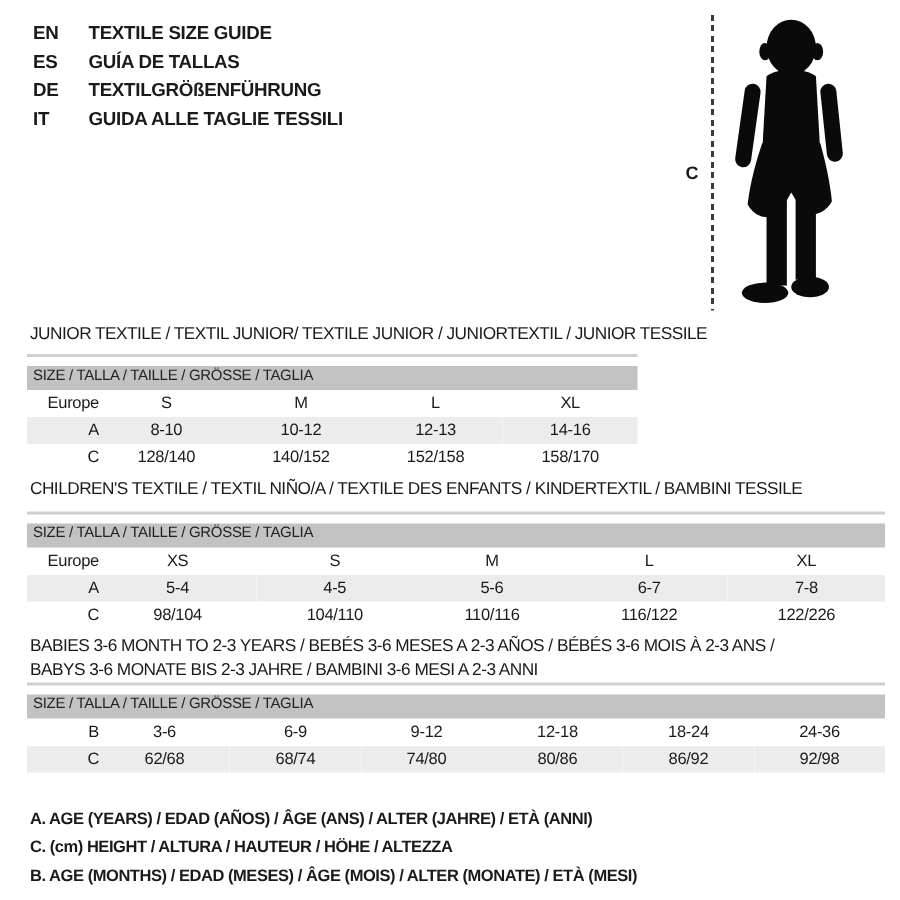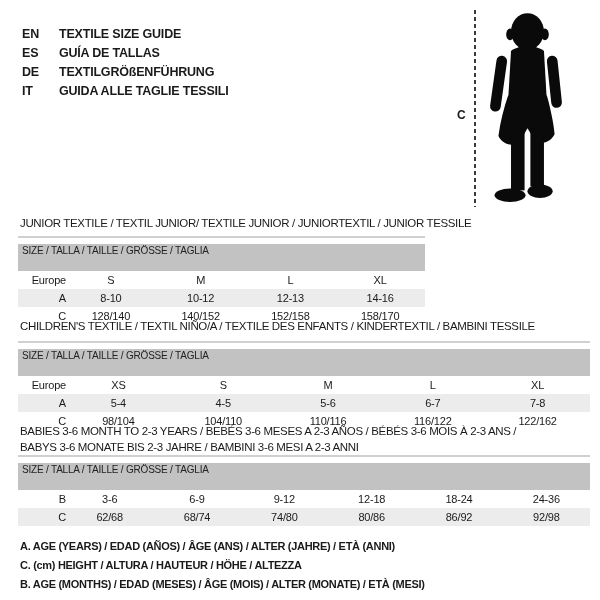--- a/index.html
+++ b/index.html
@@ -1,35 +1,35 @@
 <!DOCTYPE html>
 <html><head>
 <meta charset="utf-8">
 <style>
   html,body{margin:0;padding:0;background:#fff;}
   .canvas{
     position:relative;width:600px;height:600px;background:#ffffff;overflow:hidden;
     font-family:"Liberation Sans",sans-serif;color:#1a1a1a;
   }
   
-  .lang-block{position:absolute;top:13px;left:22px;margin-top:12px;}
+  .lang-block{position:absolute;top:13px;left:22px;}
   .lang-row{display:flex;line-height:19px;font-weight:bold;font-size:12.5px;letter-spacing:-0.2px;}
   .lang-code{width:37px;flex:0 0 37px;}
   
   .measure-line{
     position:absolute;left:474px;top:10px;width:2px;height:197px;
     background:repeating-linear-gradient(to bottom,#3a3a3a 0 4px,transparent 4px 7px);
   }
   .measure-letter{position:absolute;left:457px;top:108px;font-weight:bold;font-size:12px;}
   .toddler{position:absolute;left:481px;top:10px;width:92px;height:198px;}
   
   .sec-title{position:absolute;left:20px;font-weight:normal;font-size:11.5px;letter-spacing:-0.35px;white-space:nowrap;}
   .tbl-wrap{position:absolute;left:18px;}
   .topline{height:2px;background:#d0d0d0;margin-bottom:6px;}
-  .size-bar{height:27px;line-height:13px;background:#c2c2c2;font-size:10px;letter-spacing:-0.2px;padding-left:4px;color:#222;}
+  .size-bar{height:16px;line-height:13px;background:#c2c2c2;font-size:10px;letter-spacing:-0.2px;padding-left:4px;color:#222;}
   table{border-collapse:collapse;table-layout:fixed;width:100%;font-size:11px;color:#1a1a1a;}
   td{height:18px;padding:0;text-align:center;letter-spacing:-0.2px;white-space:nowrap;overflow:hidden;}
   td.lbl{text-align:right;padding-left:4px;}
   tr.alt{background:#ececec;}
   .w1{width:407px;}
   .w2{width:572px;}
   
   .legend{position:absolute;left:20px;top:537px;}
   .legend-line{line-height:19px;font-weight:bold;font-size:11px;letter-spacing:-0.3px;white-space:nowrap;}
 </style>
@@ -143,21 +143,21 @@
         <td>5-6</td>
         <td>6-7</td>
         <td>7-8</td>
       </tr>
       <tr>
         <td class="lbl">C</td>
         <td>98/104</td>
         <td>104/110</td>
         <td>110/116</td>
         <td>116/122</td>
-        <td>122/162</td>
+        <td>122/226</td>
       </tr>
     </tbody>
       </table>
   </div>
 
   <div class="sec-title" style="top:425px">BABIES 3-6 MONTH TO 2-3 YEARS / BEBÉS 3-6 MESES A 2-3 AÑOS / BÉBÉS 3-6 MOIS À 2-3 ANS /</div>
   <div class="sec-title" style="top:441px">BABYS 3-6 MONATE BIS 2-3 JAHRE / BAMBINI 3-6 MESI A 2-3 ANNI</div>
   <div class="tbl-wrap w2" style="top:455px">
     <div class="topline"></div>
     <div class="size-bar">SIZE / TALLA / TAILLE / GRÖSSE / TAGLIA</div>

